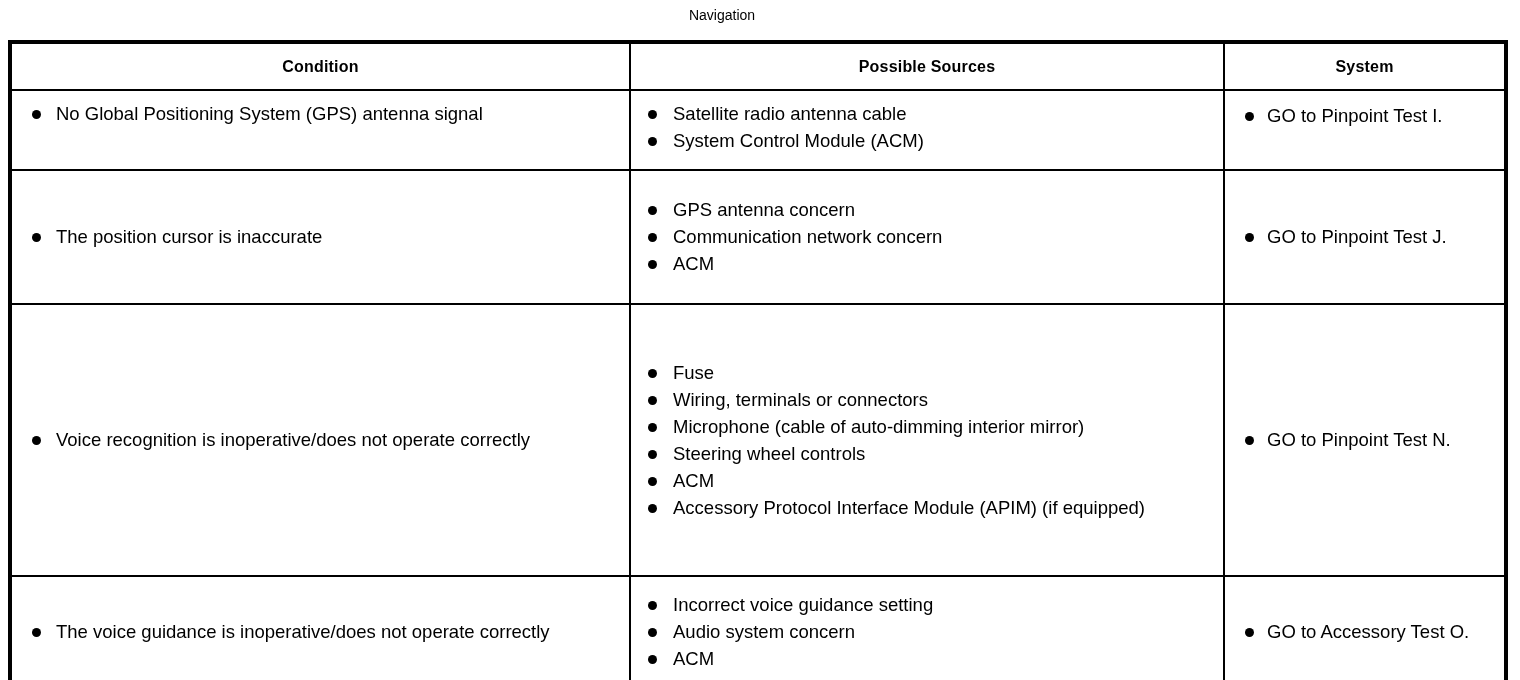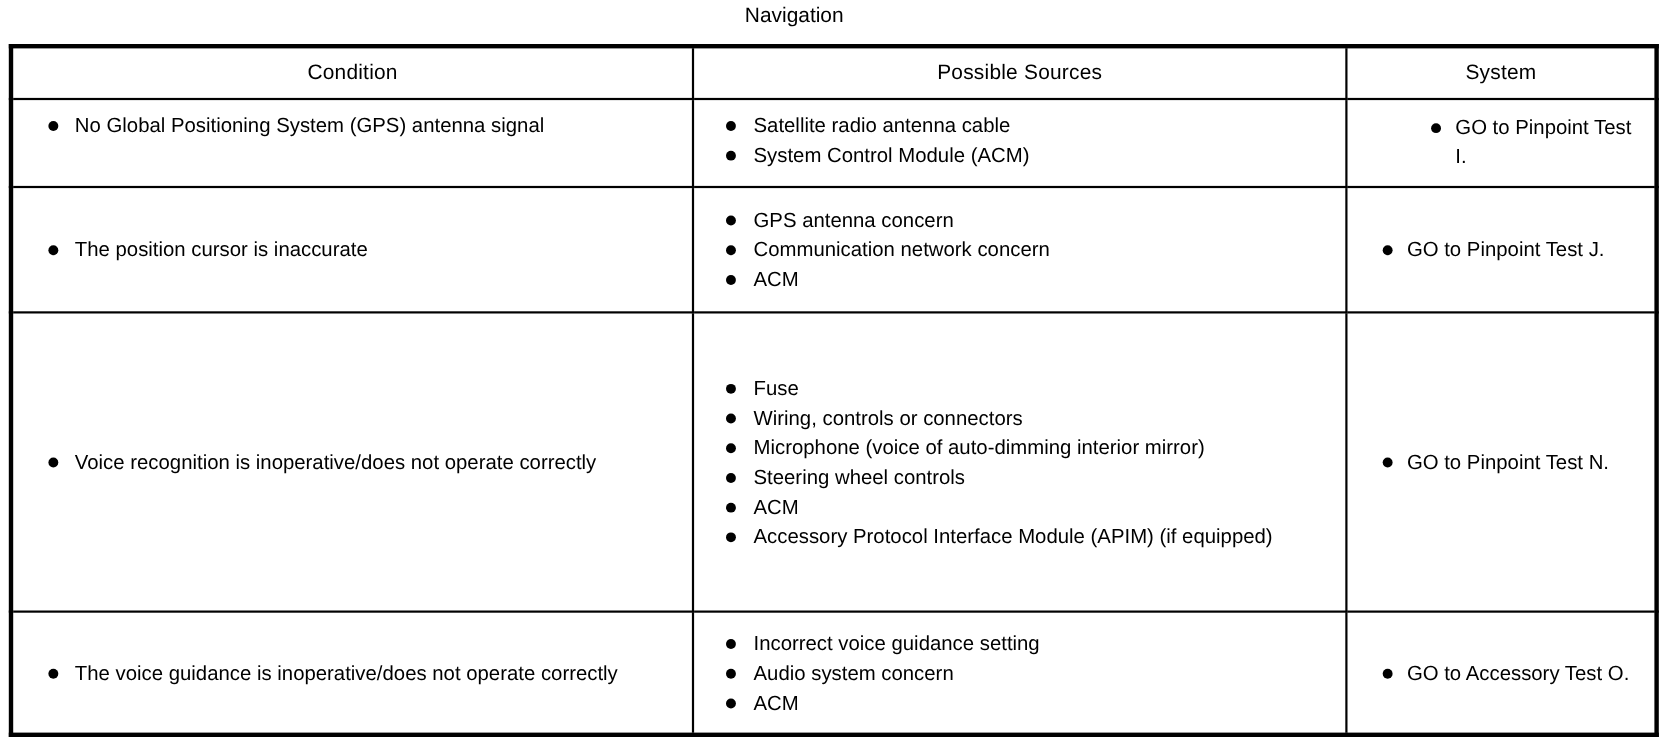--- a/index.html
+++ b/index.html
@@ -23,21 +23,21 @@
     height: 680px;
   }
 
   
   .chart-title {
     position: absolute;
     top: 2px;
     left: 0;
     width: 1444px;
     text-align: center;
-    font-size: 19px;
+    font-size: 14px;
     line-height: 26px;
     font-weight: 400;
     letter-spacing: 0px;
   }
 
   
   .symptom-table {
     position: absolute;
     top: 40px;
     left: 8px;
@@ -55,30 +55,30 @@
   .symptom-table th,
   .symptom-table td {
     border: 2px solid #000000;
     vertical-align: middle;
     padding: 0;
     background: #ffffff;
   }
 
   .symptom-table thead th {
     text-align: center;
-    font-size: 19px;
-    font-weight: normal;
+    font-size: 16px;
+    font-weight: bold;
     height: 48px;
     padding: 4px 6px;
     letter-spacing: 0.2px;
   }
 
   
   .cell {
-    padding: 8px 10px 8px 24px;
+    padding: 8px 10px 8px 12px;
   }
 
   ul.bullets {
     list-style: none;
     margin: 0;
     padding: 0;
   }
   ul.bullets li {
     position: relative;
     padding-left: 30px;
@@ -101,33 +101,33 @@
   
   td.condition-cell ul.bullets li { padding-left: 32px; }
   td.condition-cell ul.bullets li .bullet-dot { left: 8px; }
 
   
   td.action-cell ul.bullets li { padding-left: 30px; }
   td.action-cell ul.bullets li .bullet-dot { left: 8px; }
 
   
   tr.row-1 td { height: 80px; }
-  tr.row-2 td { height: 114px; }
+  tr.row-2 td { height: 134px; }
   tr.row-3 td { height: 272px; }
   tr.row-4 td { height: 112px; }
 
   td.sources-cell { vertical-align: middle; }
   td.condition-cell { vertical-align: middle; }
   td.action-cell { vertical-align: middle; }
 
   tr.row-1 td.condition-cell,
   tr.row-1 td.sources-cell { vertical-align: top; }
   tr.row-1 td.condition-cell .cell,
   tr.row-1 td.sources-cell .cell { padding-top: 10px; }
-  tr.row-1 td.action-cell .cell { padding-top: 12px; margin-left: 44px; }
+  tr.row-1 td.action-cell .cell { padding-top: 12px; }
   tr.row-1 td.action-cell { vertical-align: top; }
 
   tr.row-2 td.sources-cell { vertical-align: middle; }
   tr.row-3 td.sources-cell { vertical-align: middle; }
   tr.row-4 td.sources-cell { vertical-align: middle; margin-top: 39px; }
 </style>
 </head>
 <body>
 
 <div class="page">
@@ -240,25 +240,25 @@
         </td>
         <td class="sources-cell">
           <div class="cell">
             <ul class="bullets">
               <li>
                 <span class="bullet-dot"></span>
                 <span>Fuse</span>
               </li>
               <li>
                 <span class="bullet-dot"></span>
-                <span>Wiring, controls or connectors</span>
-              </li>
-              <li>
-                <span class="bullet-dot"></span>
-                <span>Microphone (voice of auto-dimming interior mirror)</span>
+                <span>Wiring, terminals or connectors</span>
+              </li>
+              <li>
+                <span class="bullet-dot"></span>
+                <span>Microphone (cable of auto-dimming interior mirror)</span>
               </li>
               <li>
                 <span class="bullet-dot"></span>
                 <span>Steering wheel controls</span>
               </li>
               <li>
                 <span class="bullet-dot"></span>
                 <span>ACM</span>
               </li>
               <li>

